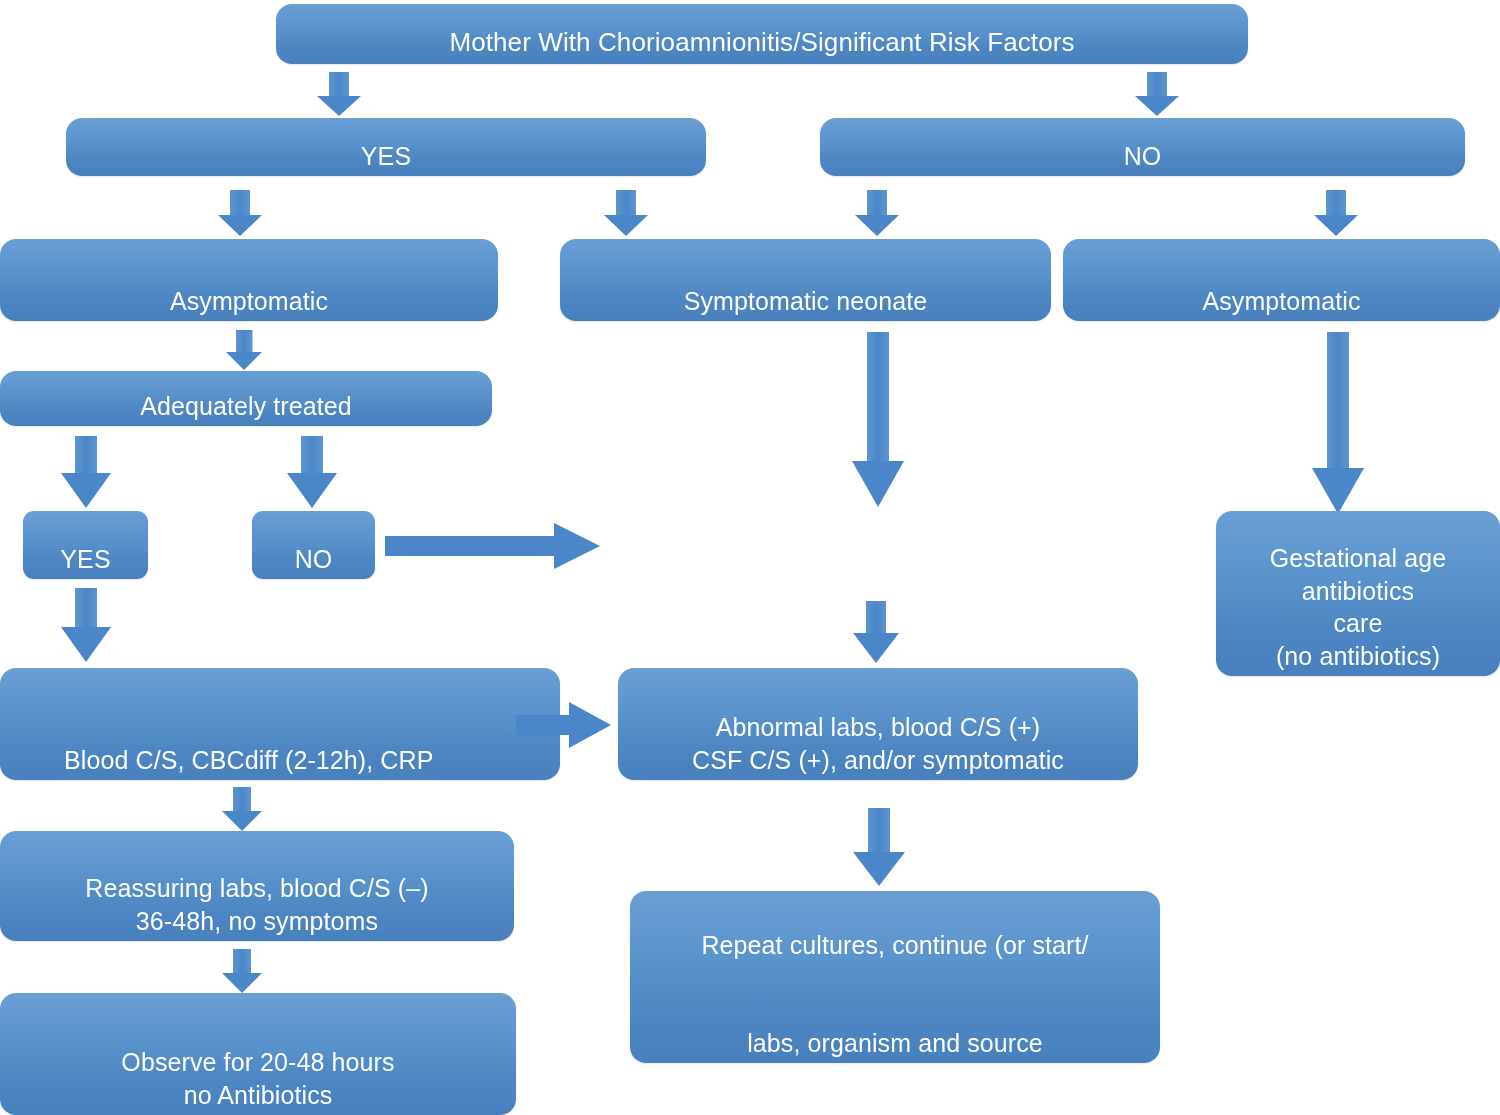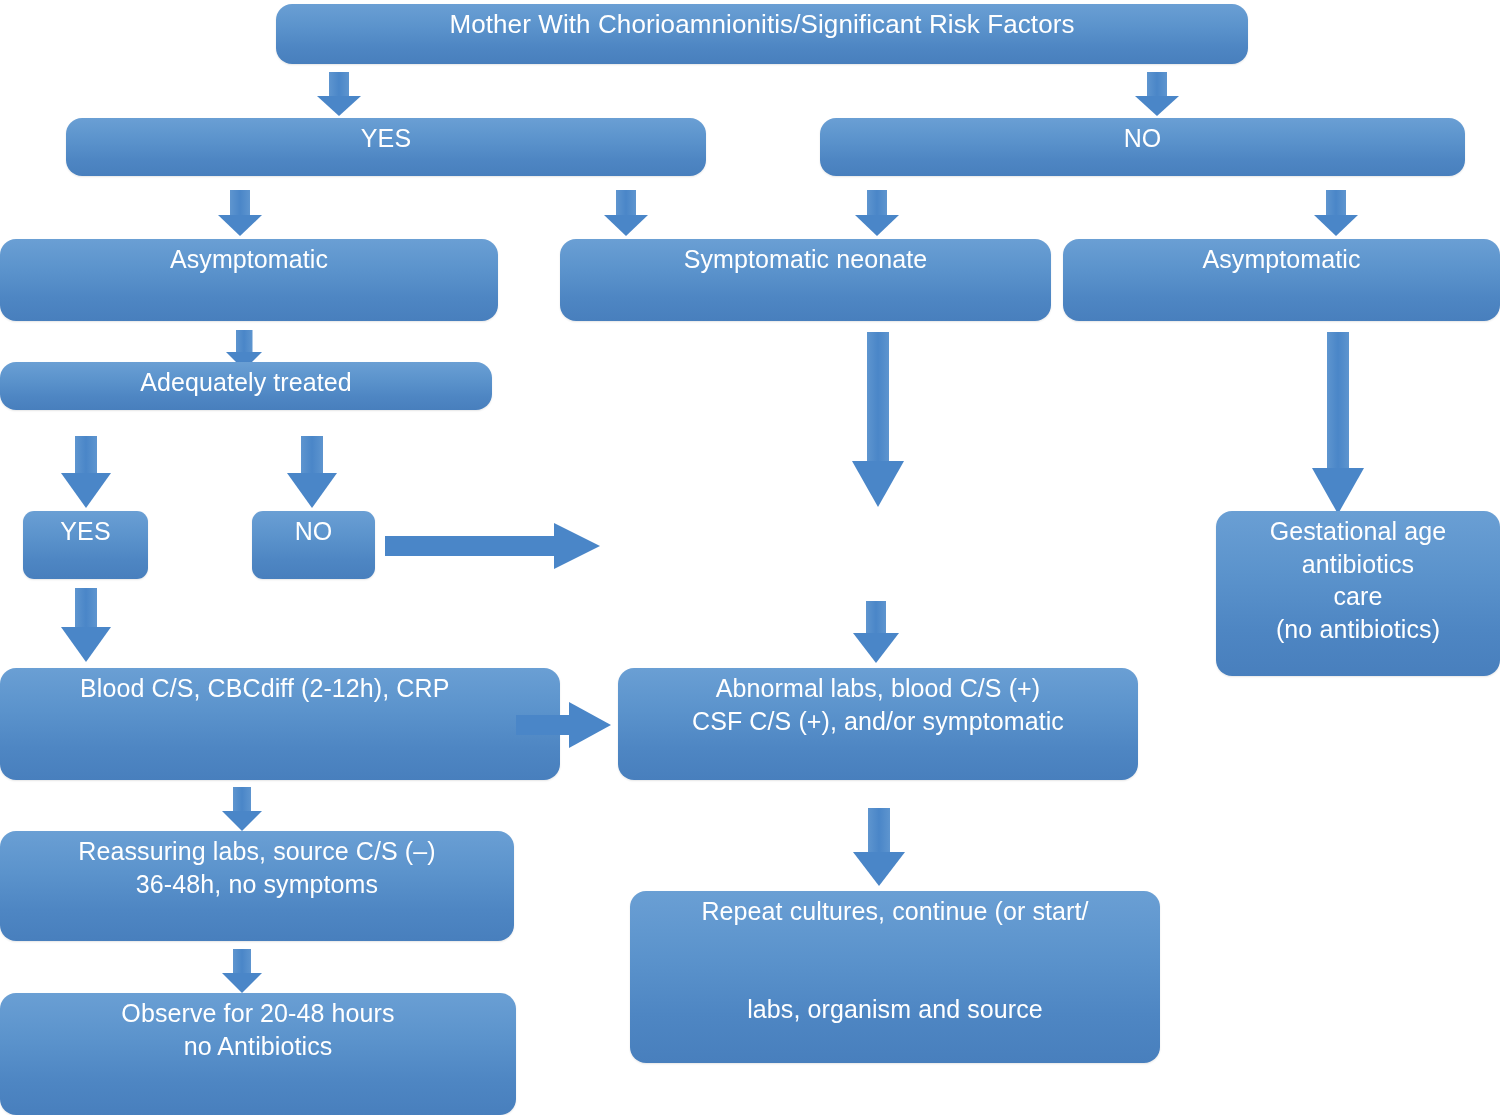--- a/index.html
+++ b/index.html
@@ -17,21 +17,21 @@
     background: #ffffff;
     overflow: hidden;
   }
   .node {
     position: absolute;
     box-sizing: border-box;
     border-radius: 14px;
     background: linear-gradient(180deg, #6a9fd4 0%, #5b93cc 38%, #4e86c3 72%, #487fbd 100%);
     color: #ffffff;
     display: flex;
-    align-items: flex-start;
+    align-items: flex-end;
     justify-content: center;
     text-align: center;
     line-height: 1.30;
     font-size: 25px;
     letter-spacing: 0.1px;
     padding: 4px 10px;
     box-shadow: 0 1px 2px rgba(0,0,0,0.10);
   }
   .node.small-radius { border-radius: 11px; }
   .node.pill { border-radius: 16px; }
@@ -150,21 +150,21 @@
   <div class="arrow arrow-down" style="left:852px; top:332px; width:52px; height:175px;">
     <div class="stem" style="width:22px; height:130px;"></div>
     <div class="head" style="border-left-width:26px; border-right-width:26px; border-top-width:46px;"></div>
   </div>
 
   <div class="arrow arrow-down" style="left:1312px; top:332px; width:52px; height:182px;">
     <div class="stem" style="width:22px; height:137px;"></div>
     <div class="head" style="border-left-width:26px; border-right-width:26px; border-top-width:46px;"></div>
   </div>
 
-  <div class="node pill" style="left:0px; top:362px; width:492px; height:48px;">
+  <div class="node pill" style="left:0px; top:371px; width:492px; height:55px;">
     <span class="txt">Adequately treated</span>
   </div>
 
   <div class="arrow arrow-down" style="left:60px; top:436px; width:52px; height:72px;">
     <div class="stem" style="width:22px; height:38px;"></div>
     <div class="head" style="border-left-width:25px; border-right-width:25px; border-top-width:35px;"></div>
   </div>
   <div class="arrow arrow-down" style="left:286px; top:436px; width:52px; height:72px;">
     <div class="stem" style="width:22px; height:38px;"></div>
     <div class="head" style="border-left-width:25px; border-right-width:25px; border-top-width:35px;"></div>
@@ -190,21 +190,21 @@
   <div class="arrow arrow-down" style="left:60px; top:588px; width:52px; height:74px;">
     <div class="stem" style="width:22px; height:40px;"></div>
     <div class="head" style="border-left-width:25px; border-right-width:25px; border-top-width:35px;"></div>
   </div>
 
   <div class="arrow arrow-down" style="left:853px; top:601px; width:46px; height:62px;">
     <div class="stem" style="width:20px; height:32px;"></div>
     <div class="head" style="border-left-width:23px; border-right-width:23px; border-top-width:30px;"></div>
   </div>
 
-  <div class="node pill leftalign" style="left:0px; top:668px; width:560px; height:112px; padding-left:80px;">
+  <div class="node pill leftalign" style="left:0px; top:668px; width:560px; height:112px; padding-left:64px;">
     <span class="txt">Blood C/S, CBCdiff (2-12h), CRP</span>
   </div>
 
   <div class="arrow arrow-right" style="left:516px; top:702px; width:95px; height:46px;">
     <div class="stem" style="width:55px; height:20px;"></div>
     <div class="head" style="border-top-width:23px; border-bottom-width:23px; border-left-width:42px;"></div>
   </div>
 
   <div class="node pill" style="left:618px; top:668px; width:520px; height:112px;">
     <span class="txt"><span>Abnormal labs, blood C/S (+)</span><br><span>CSF C/S (+), and/or symptomatic</span></span>
@@ -214,21 +214,21 @@
     <div class="stem" style="width:18px; height:24px;"></div>
     <div class="head" style="border-left-width:20px; border-right-width:20px; border-top-width:20px;"></div>
   </div>
 
   <div class="arrow arrow-down" style="left:853px; top:808px; width:52px; height:78px;">
     <div class="stem" style="width:22px; height:44px;"></div>
     <div class="head" style="border-left-width:26px; border-right-width:26px; border-top-width:34px;"></div>
   </div>
 
   <div class="node pill" style="left:0px; top:831px; width:514px; height:110px;">
-    <span class="txt"><span>Reassuring labs, source C/S (–)</span><br><span>36-48h, no symptoms</span></span>
+    <span class="txt"><span>Reassuring labs, blood C/S (–)</span><br><span>36-48h, no symptoms</span></span>
   </div>
 
   <div class="arrow arrow-down" style="left:222px; top:949px; width:40px; height:44px;">
     <div class="stem" style="width:18px; height:24px;"></div>
     <div class="head" style="border-left-width:20px; border-right-width:20px; border-top-width:20px;"></div>
   </div>
 
   <div class="node pill" style="left:615px; top:891px; width:530px; height:172px;margin-left:15px;">
     <span class="txt"><span>Repeat cultures, continue (or start/</span><br><br><br><span>labs, organism and source</span></span>
   </div>

